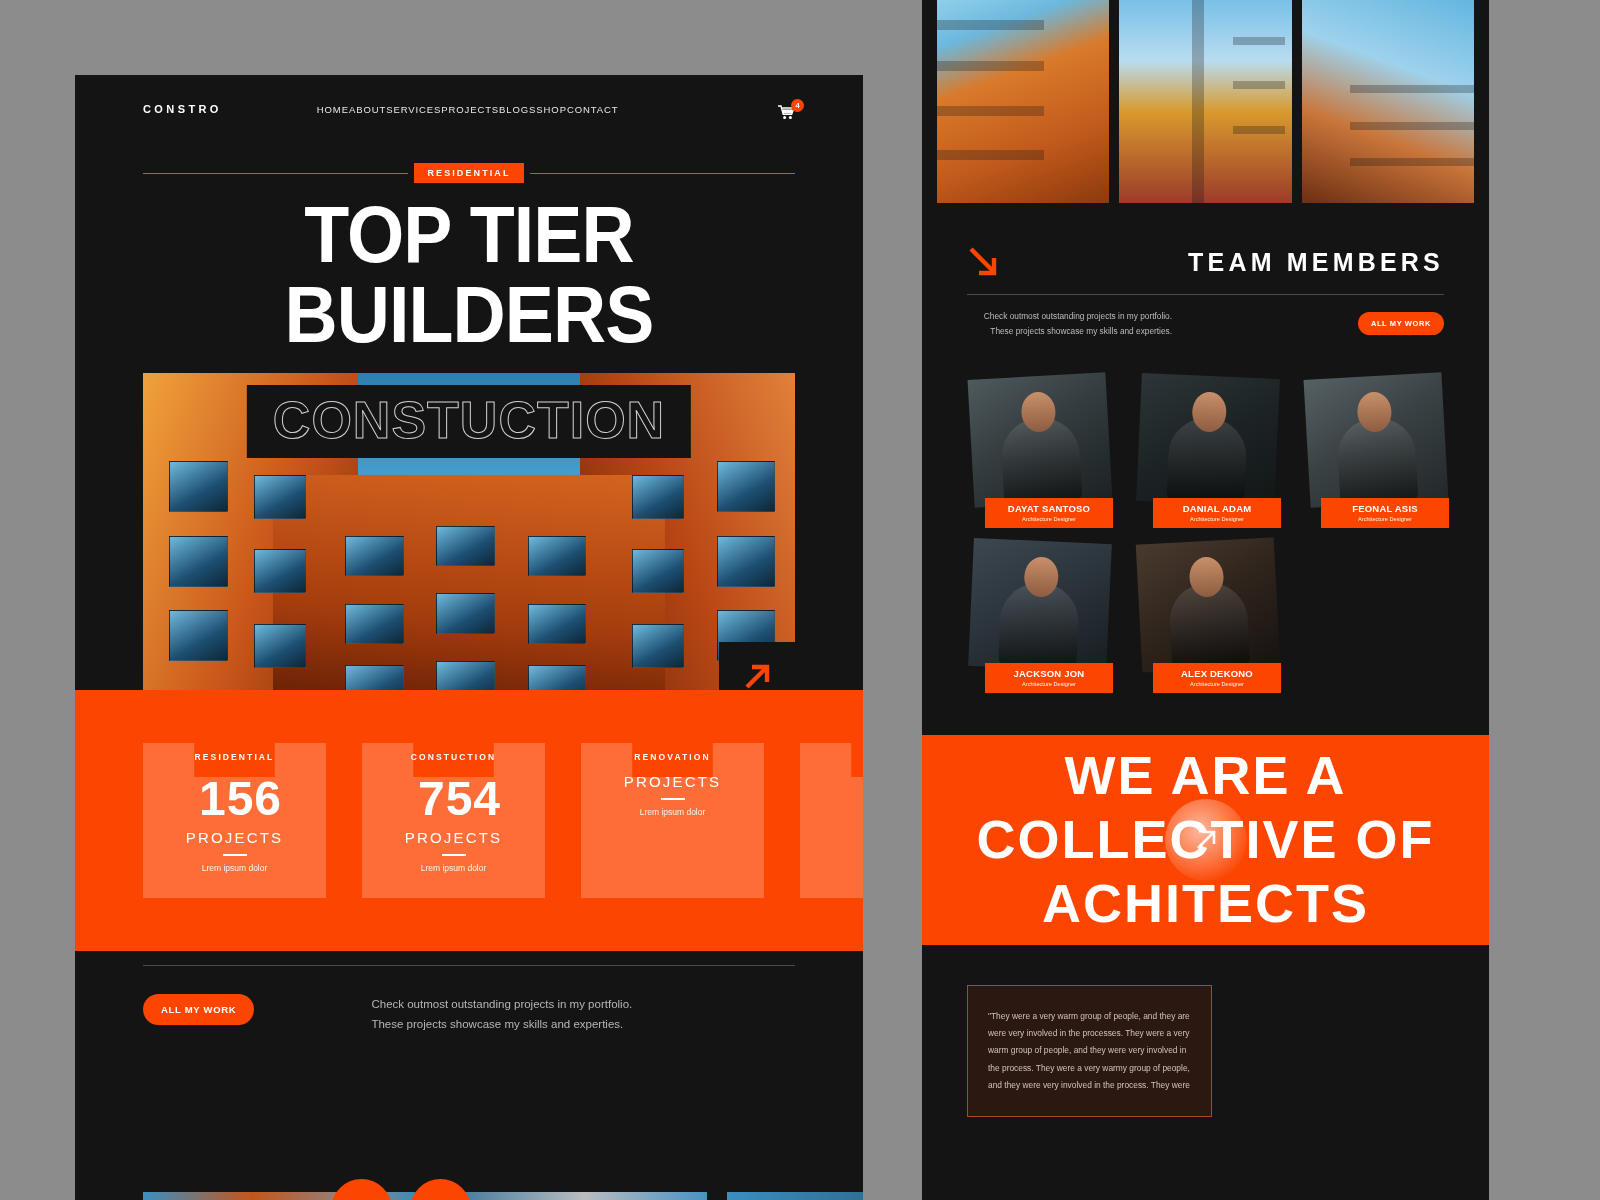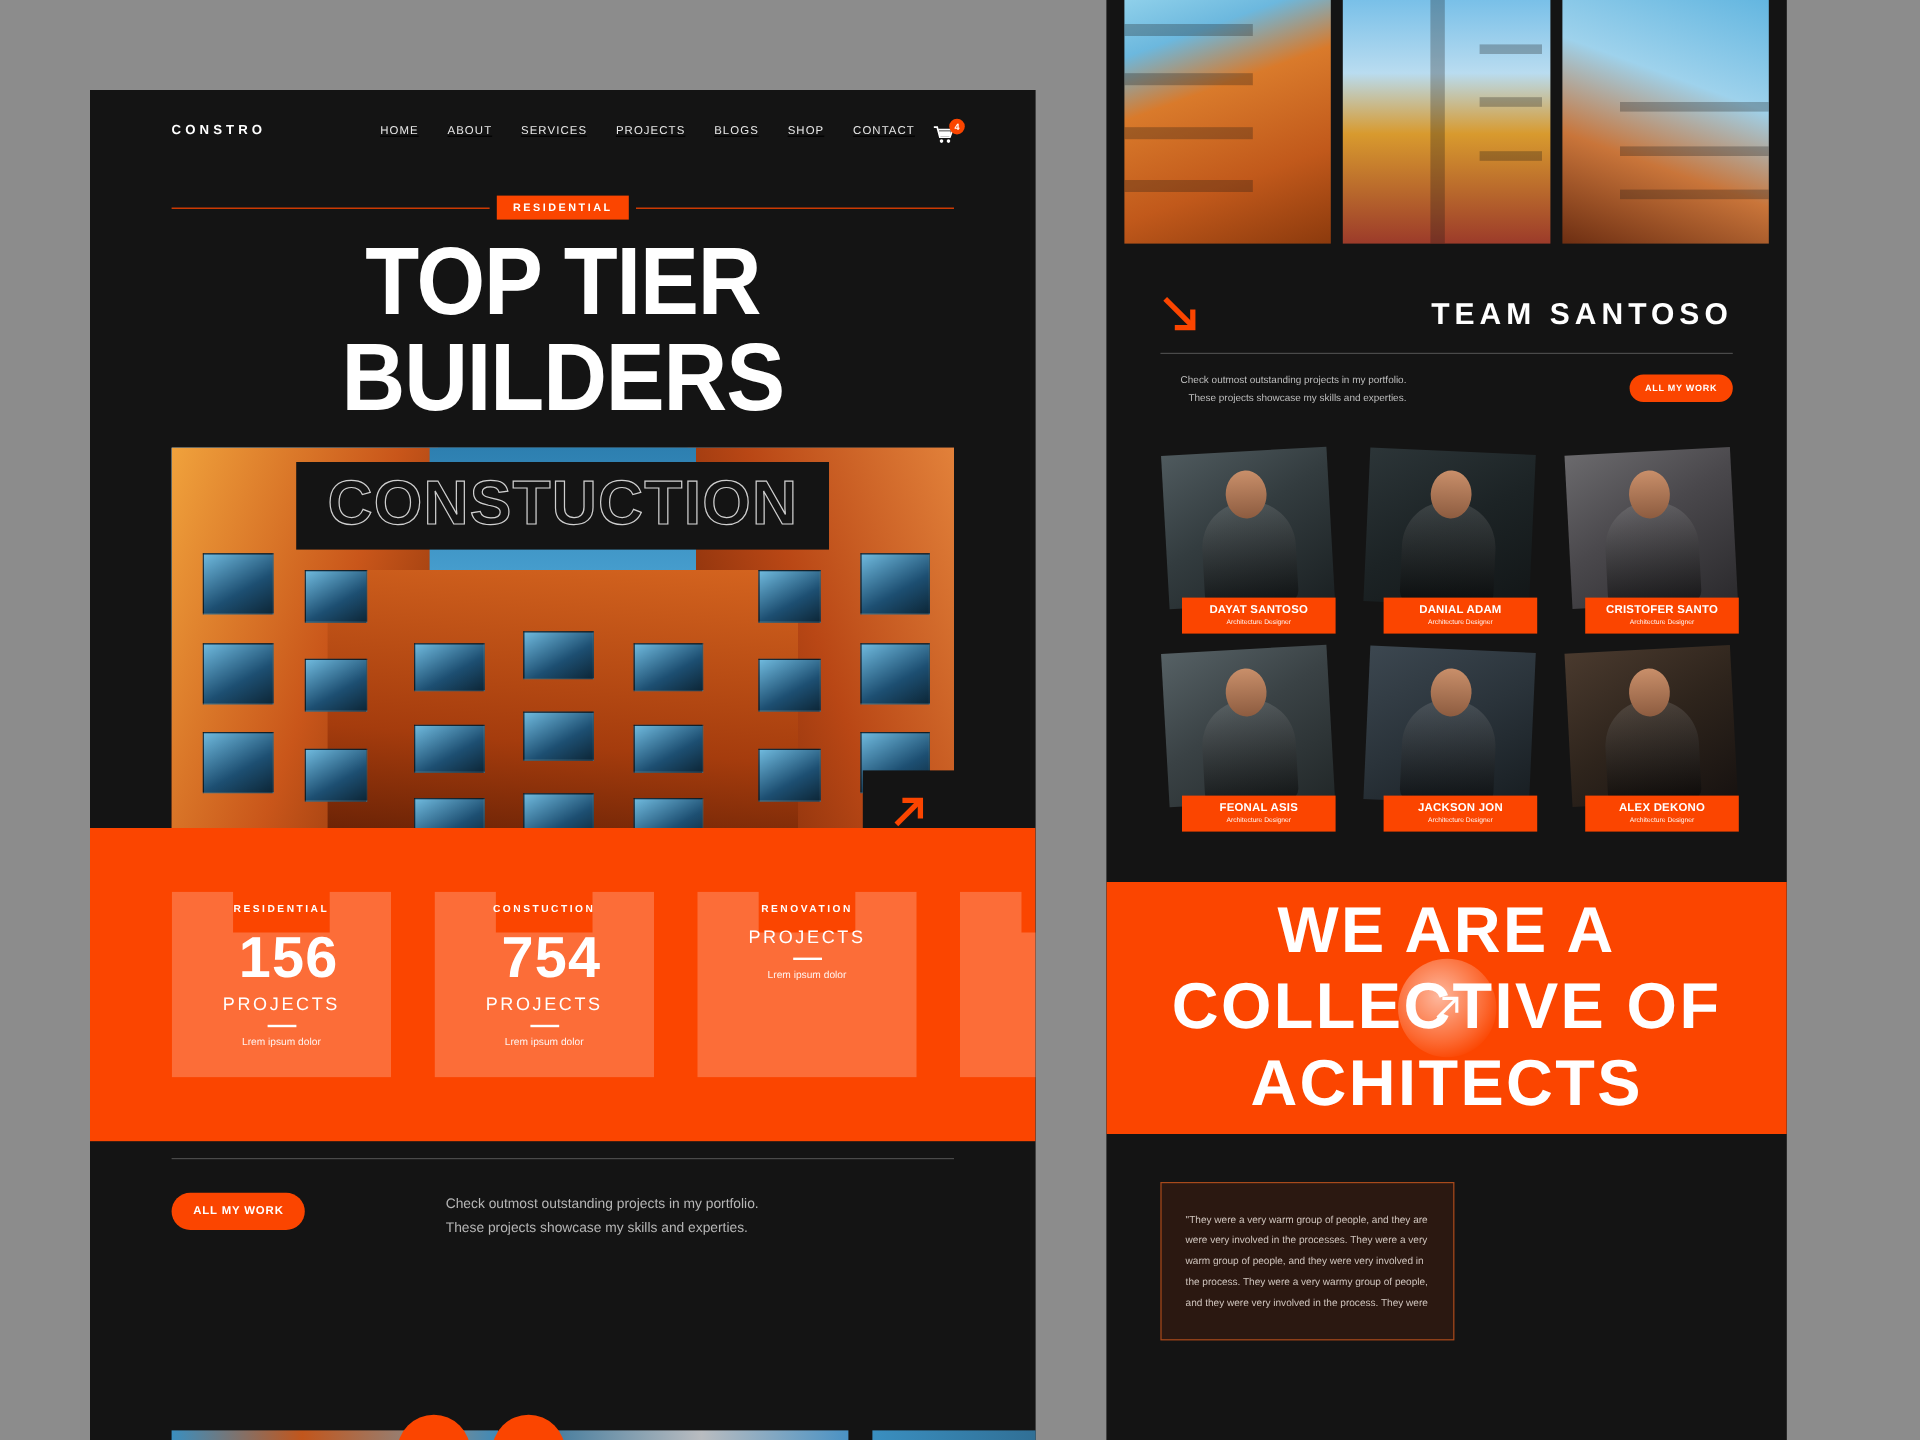--- a/index.html
+++ b/index.html
@@ -22,21 +22,21 @@
   }
 
   
   .nav {
     display:flex; align-items:center; height:68px; padding:0 68px 0 68px;
     position:relative;
   }
   .logo {
     color:#fff; font-size:11px; font-weight:700; letter-spacing:3.4px;
   }
-  .nav-links { display:flex; gap:24px; margin-left:95px;text-decoration:underline; }
+  .nav-links { display:flex; margin-left:95px; }
   .nav-links a {
     color:#e8e8e8; font-size:9.5px; letter-spacing:.9px; text-decoration:none;
     font-weight:500;
   }
   .cart-wrap { position:absolute; right:68px; top:30px; }
   .cart-ic { display:block; }
   .cart-badge {
     position:absolute; right:-9px; top:-6px; width:13px; height:13px;
     border-radius:50%; background:#fb4500; color:#fff; font-size:7.5px;
     display:flex; align-items:center; justify-content:center; font-weight:700;
@@ -408,21 +408,21 @@
       <div class="psband" style="left:28%;top:78%;width:72%;height:4%"></div>
     </div>
   </div>
 
   <div class="team">
     <div class="team-head">
       <svg width="34" height="34" viewBox="0 0 34 34">
         <path d="M4 4l23 23" stroke="#fb4500" stroke-width="4.4" fill="none"></path>
         <path d="M27 13v15H12" stroke="#fb4500" stroke-width="4.4" fill="none"></path>
       </svg>
-      <div class="team-title">TEAM SANTOSO</div>
+      <div class="team-title">TEAM MEMBERS</div>
     </div>
     <div class="team-rule"></div>
     <div class="team-sub-row">
       <p class="team-desc">Check outmost outstanding projects in my portfolio. These projects showcase my skills and experties.</p>
       <button class="pill-sm">ALL MY WORK</button>
     </div>
 
     <div class="team-grid">
       <div class="member">
         <div class="m-photo m-r1 mp1">
@@ -438,30 +438,20 @@
         <div class="m-photo m-r2 mp2">
             <div class="silhouette"></div>
             <div class="head-dot"></div>
           </div>
         <div class="m-name">
           <b>DANIAL ADAM</b>
           <i>Architecture Designer</i>
         </div>
       </div>
       <div class="member">
-        <div class="m-photo m-r3 mp3">
-            <div class="silhouette"></div>
-            <div class="head-dot"></div>
-          </div>
-        <div class="m-name">
-          <b>CRISTOFER SANTO</b>
-          <i>Architecture Designer</i>
-        </div>
-      </div>
-      <div class="member">
         <div class="m-photo m-r1 mp4">
             <div class="silhouette"></div>
             <div class="head-dot"></div>
           </div>
         <div class="m-name">
           <b>FEONAL ASIS</b>
           <i>Architecture Designer</i>
         </div>
       </div>
       <div class="member">

